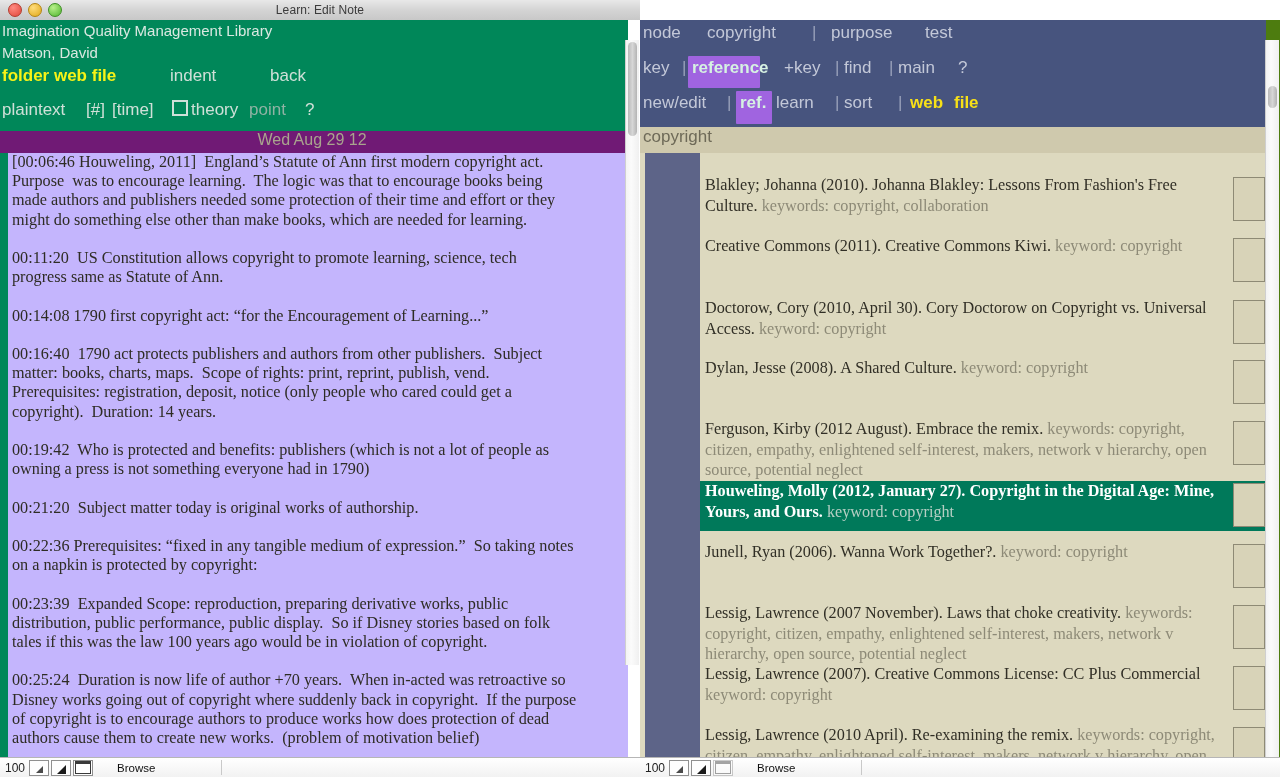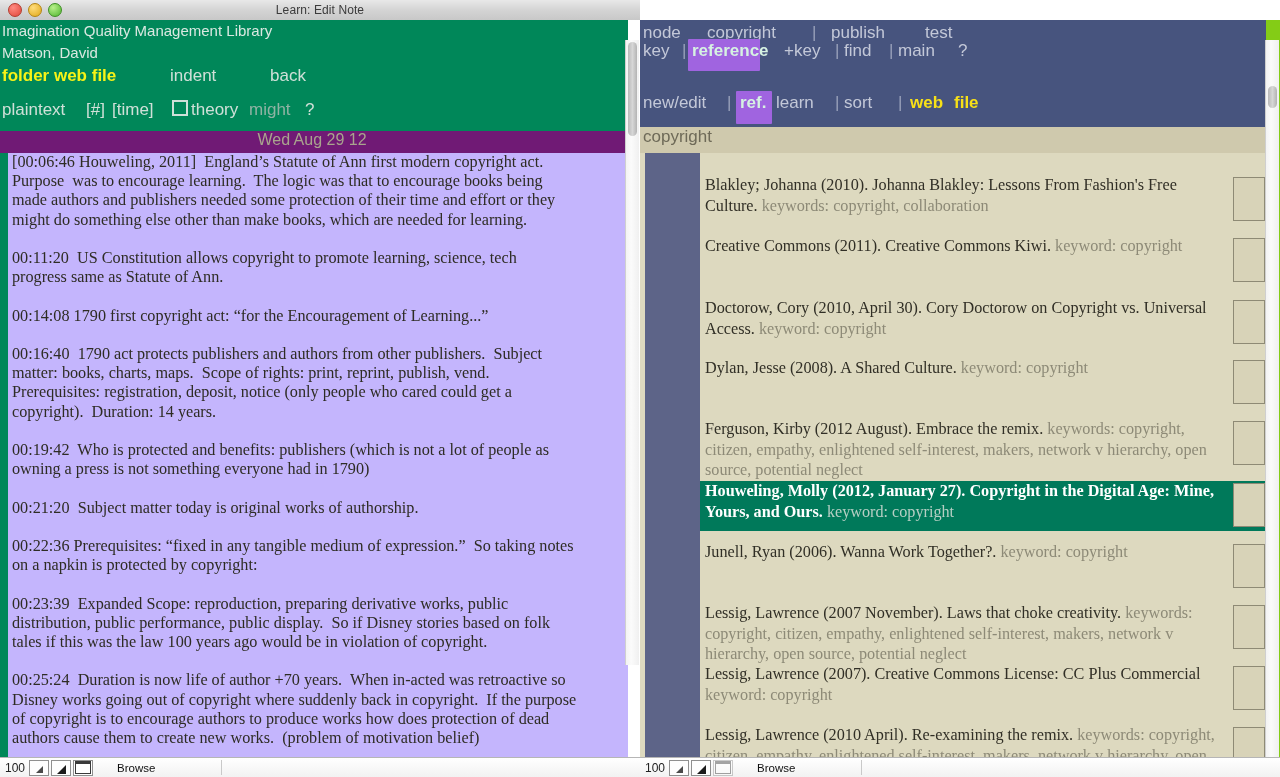--- a/index.html
+++ b/index.html
@@ -114,30 +114,30 @@
   .sb-icon.list .g{width:0;height:0;border-left:9px solid transparent;border-bottom:9px solid #1b1b1b;margin-bottom:1px;}
   .sb-icon.table .g{width:14px;height:9px;border:1px solid #3a3a3a;border-top-width:3px;margin-bottom:1px;background:#fff;}
   .sb-icon.dim{opacity:.45;}
   .sb-mode{
     margin-left:16px;padding:0 8px;font-size:11.5px;color:#111;
     border-right:1px solid #c9c9c9;height:15px;display:flex;align-items:center;min-width:96px;
   }
   .sb-fill{flex:1;}
 
   
-  #win-right .body{position:absolute;top:20px;left:0;width:640px;height:757px;background:#84cc16;}
+  #win-right .body{position:absolute;top:20px;left:0;width:640px;height:757px;background:#4d7c0f;}
 
   .tagmenu{
     position:absolute;top:0;left:0;width:626px;height:107px;
     background:#47547e;
     font-family:"Liberation Sans",sans-serif;overflow:hidden;
   }
   .tm-row{position:absolute;left:0;right:0;height:30px;}
   .tm-r1{top:3px;}
-  .tm-r2{top:21px;padding-left:27px;}
+  .tm-r2{top:38px;padding-left:27px;}
   .tm-r3{top:73px;}
   .titem{position:absolute;font-size:17px;white-space:nowrap;color:#c3c8d8;}
   .titem.yellow{color:#f7e017;font-weight:bold;}
   .titem.sel{color:#d6f2e2;font-weight:bold;}
   .sep{position:absolute;font-size:17px;color:#98a0ba;}
 
   .hl-ref{
     position:absolute;left:48px;top:-2px;width:72px;height:32px;
     background:#a064e0;border-radius:1px;
   }
@@ -201,21 +201,21 @@
           <span class="btn btn-grey" style="left:170px;">indent</span>
           <span class="btn btn-grey" style="left:270px;">back</span>
         </div>
 
         <div class="nh-row3">
           <span class="btn btn-grey" style="left:2px;">plaintext</span>
           <span class="btn btn-grey" style="left:86px;">[#]</span>
           <span class="btn btn-grey" style="left:112px;">[time]</span>
           <span class="btn" style="left:172px;"><span class="chk"></span></span>
           <span class="btn btn-grey" style="left:191px;">theory</span>
-          <span class="btn btn-dim" style="left:249px;">might</span>
+          <span class="btn btn-dim" style="left:249px;">point</span>
           <span class="btn btn-grey" style="left:305px;">?</span>
         </div>
       </div>
 
       <div class="date-strip">Wed Aug 29 12</div>
 
       <div class="note-body">
         <div class="note-gutter"></div>
         <div class="note-text">[00:06:46 Houweling, 2011]  England’s Statute of Ann first modern copyright act.
 Purpose  was to encourage learning.  The logic was that to encourage books being
@@ -277,21 +277,21 @@
   <div class="window" id="win-right">
 
     <div class="body">
 
       <div class="tagmenu">
 
         <div class="tm-row tm-r1">
           <span class="titem" style="left:3px;">node</span>
           <span class="titem" style="left:67px;">copyright</span>
           <span class="sep" style="left:172px;">|</span>
-          <span class="titem" style="left:191px;">publish</span>
+          <span class="titem" style="left:191px;">purpose</span>
           <span class="titem" style="left:285px;">test</span>
         </div>
 
         <div class="tm-row tm-r2">
           <div class="hl-ref"></div>
           <span class="titem" style="left:3px;">key</span>
           <span class="sep" style="left:42px;">|</span>
           <span class="titem sel" style="left:52px;">reference</span>
           <span class="titem" style="left:144px;">+key</span>
           <span class="sep" style="left:195px;">|</span>

